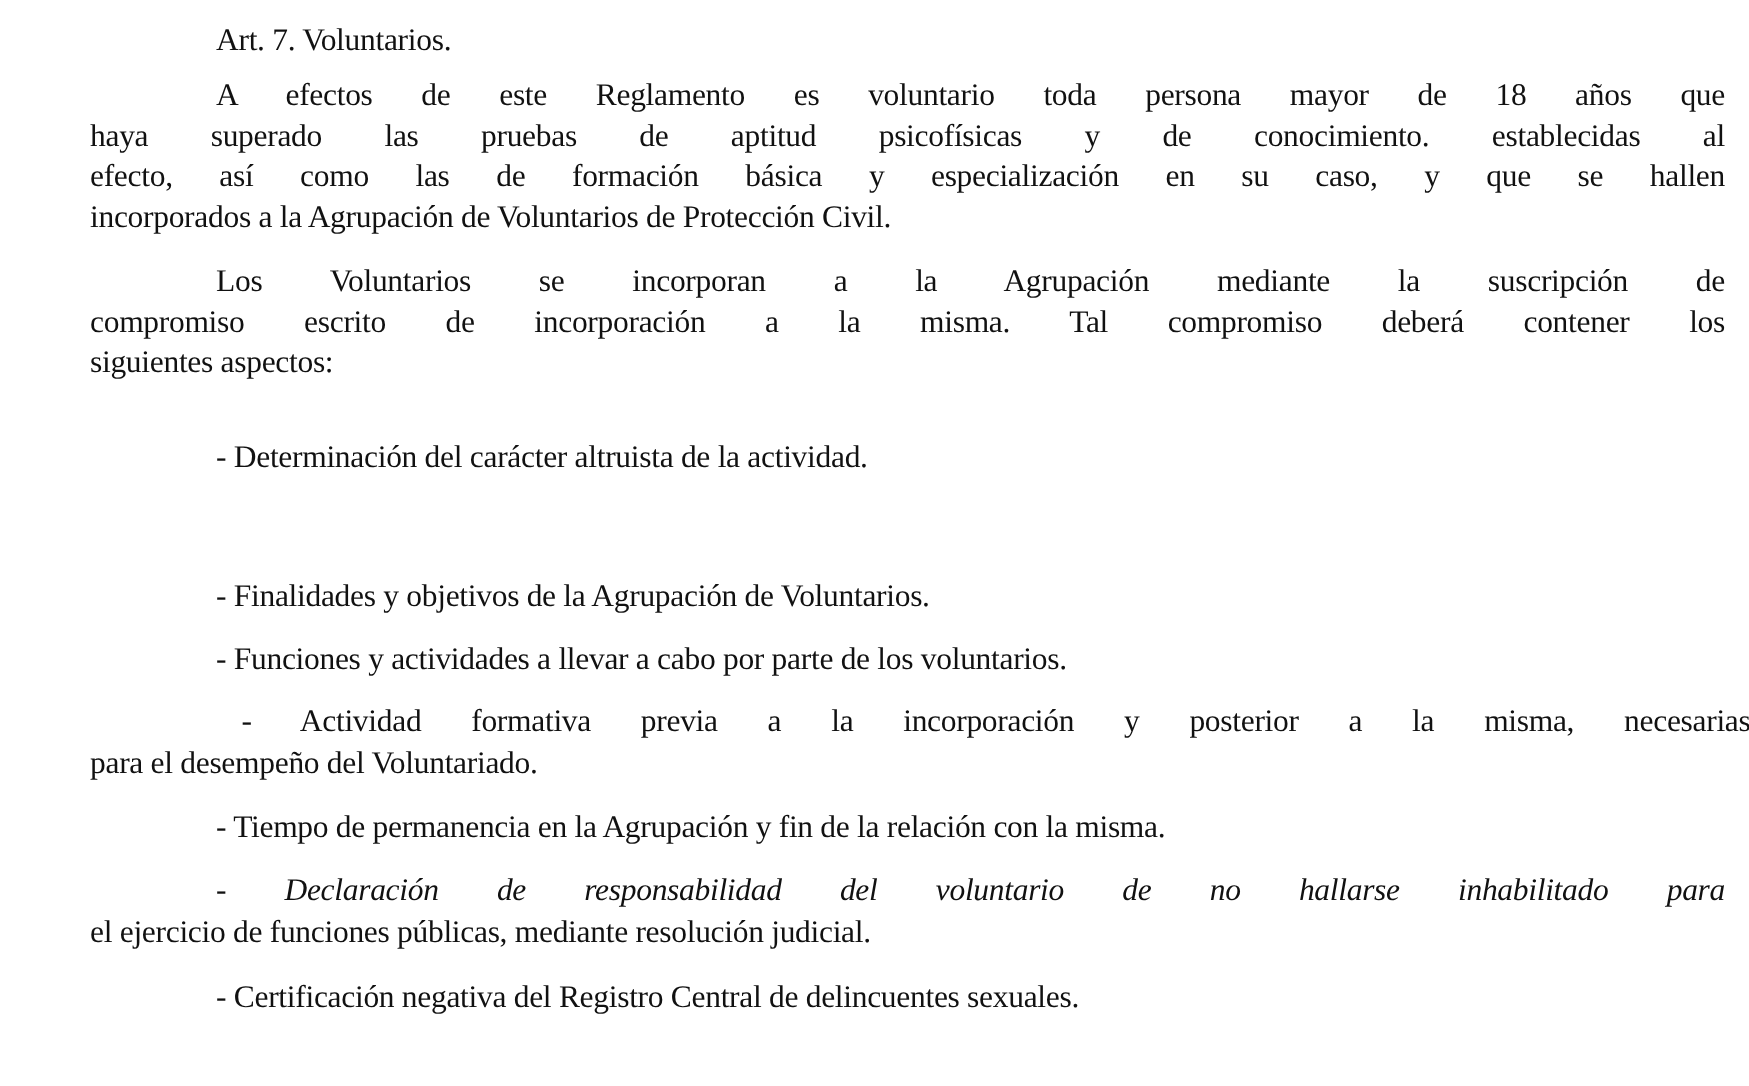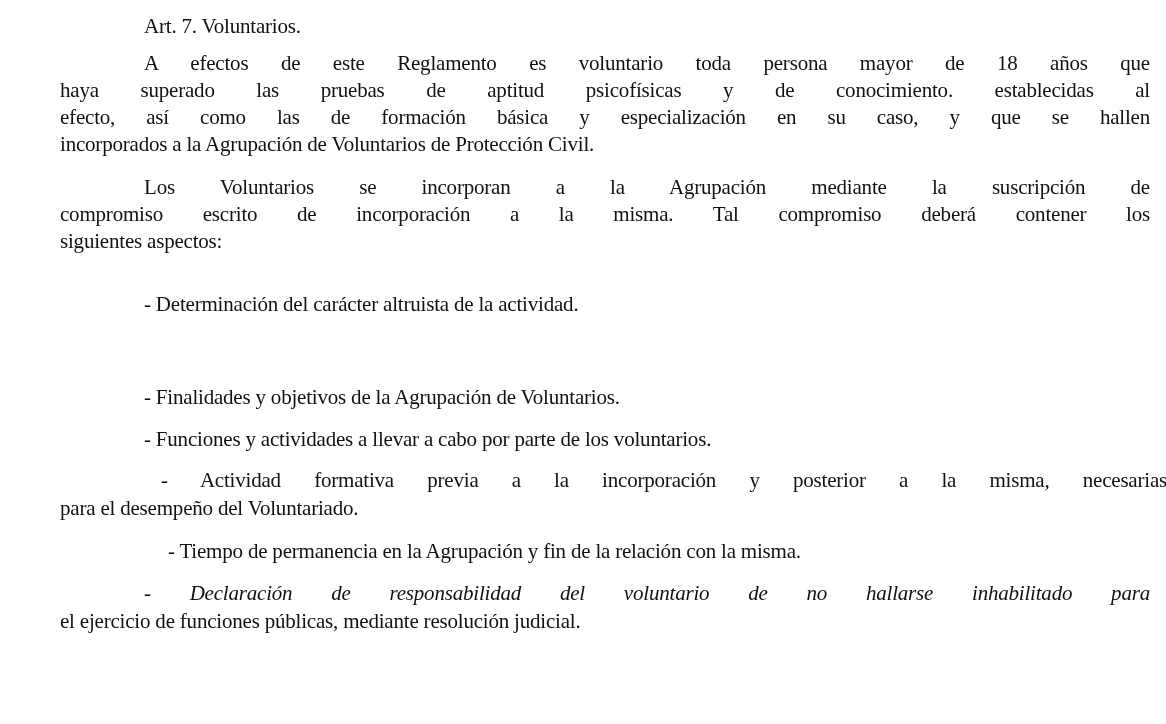--- a/index.html
+++ b/index.html
@@ -49,19 +49,20 @@
   <div class="line justify" style="left:60px; top:202px; width:1090px;">compromiso escrito de incorporación a la misma. Tal compromiso deberá contener los</div>
   <div class="line" style="left:60px; top:229px;">siguientes aspectos:</div>
 
   <div class="line" style="left:144px; top:292px;">- Determinación del carácter altruista de la actividad.</div>
   <div class="line" style="left:144px; top:385px;">- Finalidades y objetivos de la Agrupación de Voluntarios.</div>
   <div class="line" style="left:144px; top:427px;">- Funciones y actividades a llevar a cabo por parte de los voluntarios.</div>
 
   <div class="line justify" style="left:161px; top:468px; width:1006px;">- Actividad formativa previa a la incorporación y posterior a la misma, necesarias</div>
   <div class="line" style="left:60px; top:496px;">para el desempeño del Voluntariado.</div>
 
-  <div class="line" style="left:144px; top:539px;margin-left:24px;">- Tiempo de permanencia en la Agrupación y fin de la relación con la misma.</div>
+  <div class="line" style="left:144px; top:539px;">- Tiempo de permanencia en la Agrupación y fin de la relación con la misma.</div>
 
   <div class="line justify" style="left:144px; top:581px; width:1006px;font-style:italic;">- Declaración de responsabilidad del voluntario de no hallarse inhabilitado para</div>
   <div class="line" style="left:60px; top:609px;text-align:center;">el ejercicio de funciones públicas, mediante resolución judicial.</div>
 
+  <div class="line" style="left:144px; top:652px;">- Certificación negativa del Registro Central de delincuentes sexuales.</div>
 
 </div>
 
 </body></html>

